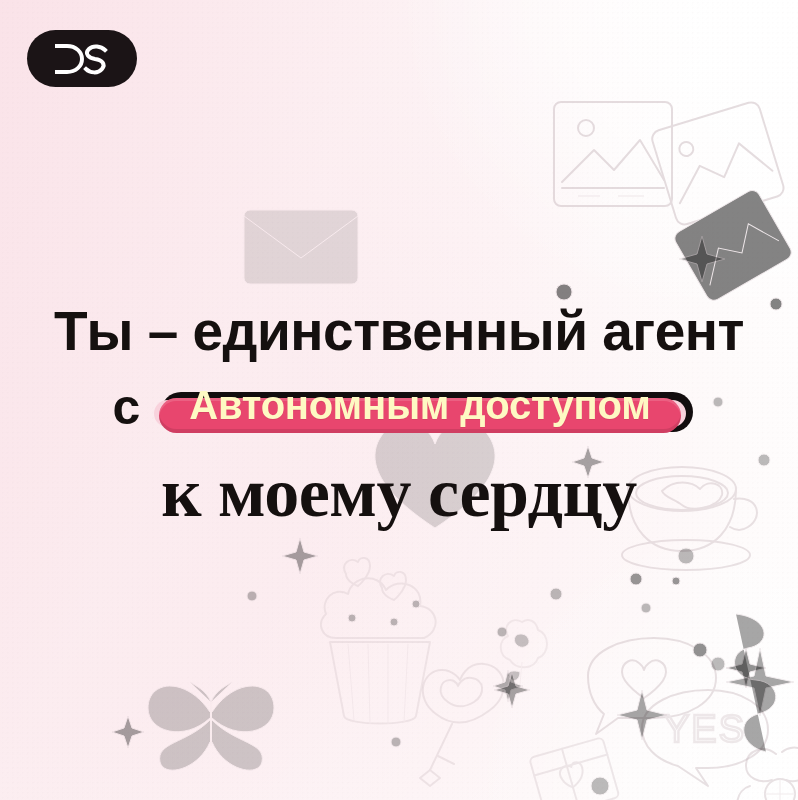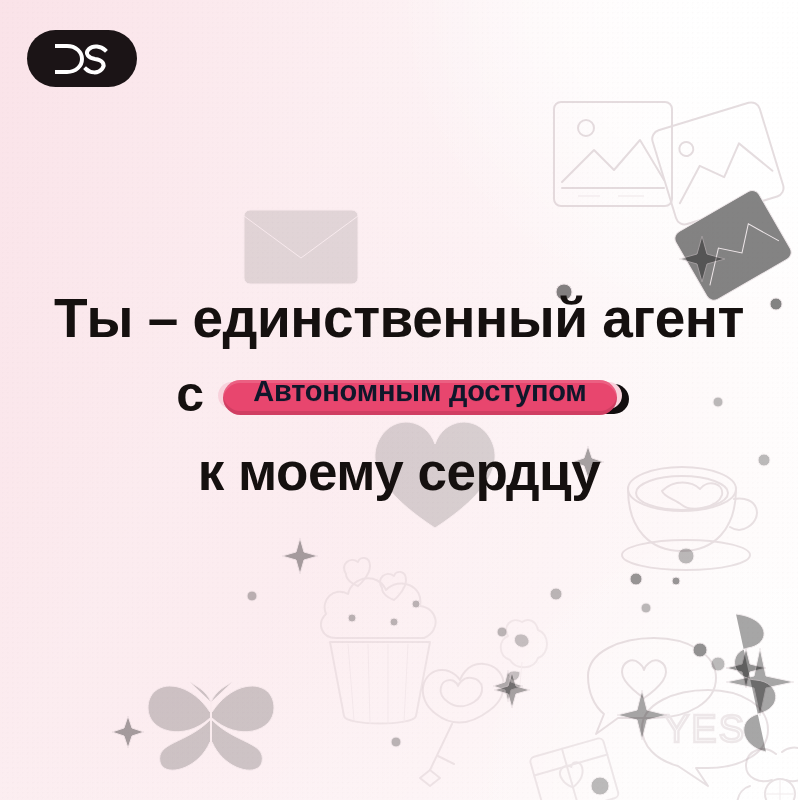--- a/index.html
+++ b/index.html
@@ -105,29 +105,31 @@
     left: 0;
     right: 0;
     top: 283px;
     text-align: center;
   }
   .line {
     font-weight: 700;
     color: #15100f;
     letter-spacing: -0.5px;
     white-space: nowrap;
+    margin-top: 13px;
   }
   .line-1 {
     font-size: 55px;
     line-height: 70px;
   }
   .line-3 {
-    font-size: 53px;
+    font-size: 70px;
     line-height: 70px;
-    margin-top: 14px;
+    margin-top: 22px;
+    font-family: Liberation Serif, serif;
   }
   .line-2 {
     display: flex;
     align-items: center;
     justify-content: center;
     gap: 14px;
     margin-top: 8px;
     height: 62px;
   }
   .line-2 .prefix {
@@ -157,23 +159,23 @@
     border-radius: 40px;
     padding: 5px;
   }
   .pill {
     background: #e8466e;
     border-radius: 36px;
     padding: 7px 30px 11px 30px;
     box-shadow: inset 0 -4px 0 rgba(0,0,0,0.10), inset 0 3px 0 rgba(255,255,255,0.14);
   }
   .pill-label {
-    font-size: 29px;
+    font-size: 40px;
     font-weight: 700;
-    color: #0f172a;
+    color: #fef9c3;
     letter-spacing: -0.2px;
     line-height: 1.02;
     white-space: nowrap;
     text-shadow: 0 1px 0 rgba(0,0,0,0.06);
   }
 </style>
 </head>
 <body>
 
 <div class="poster">

